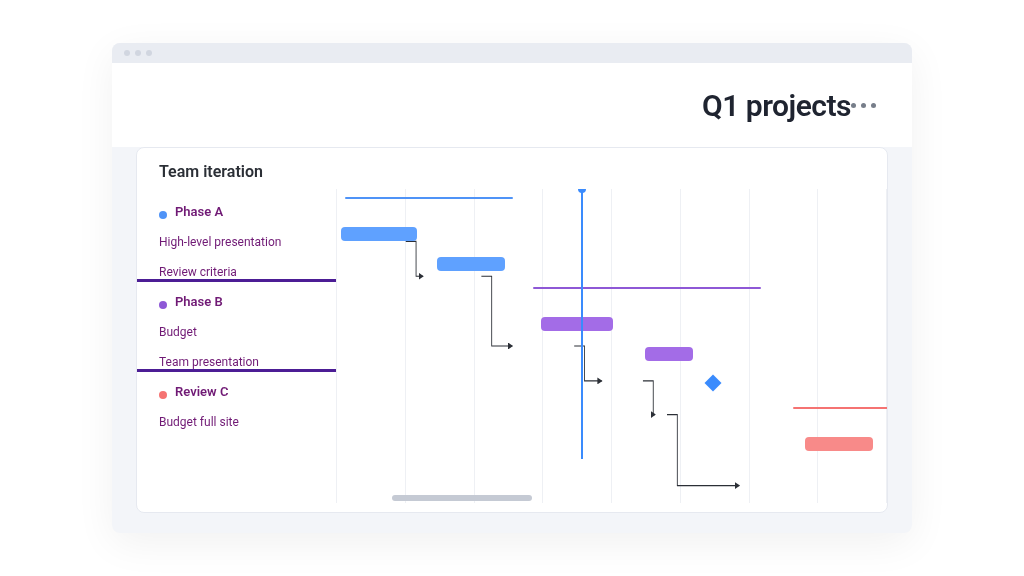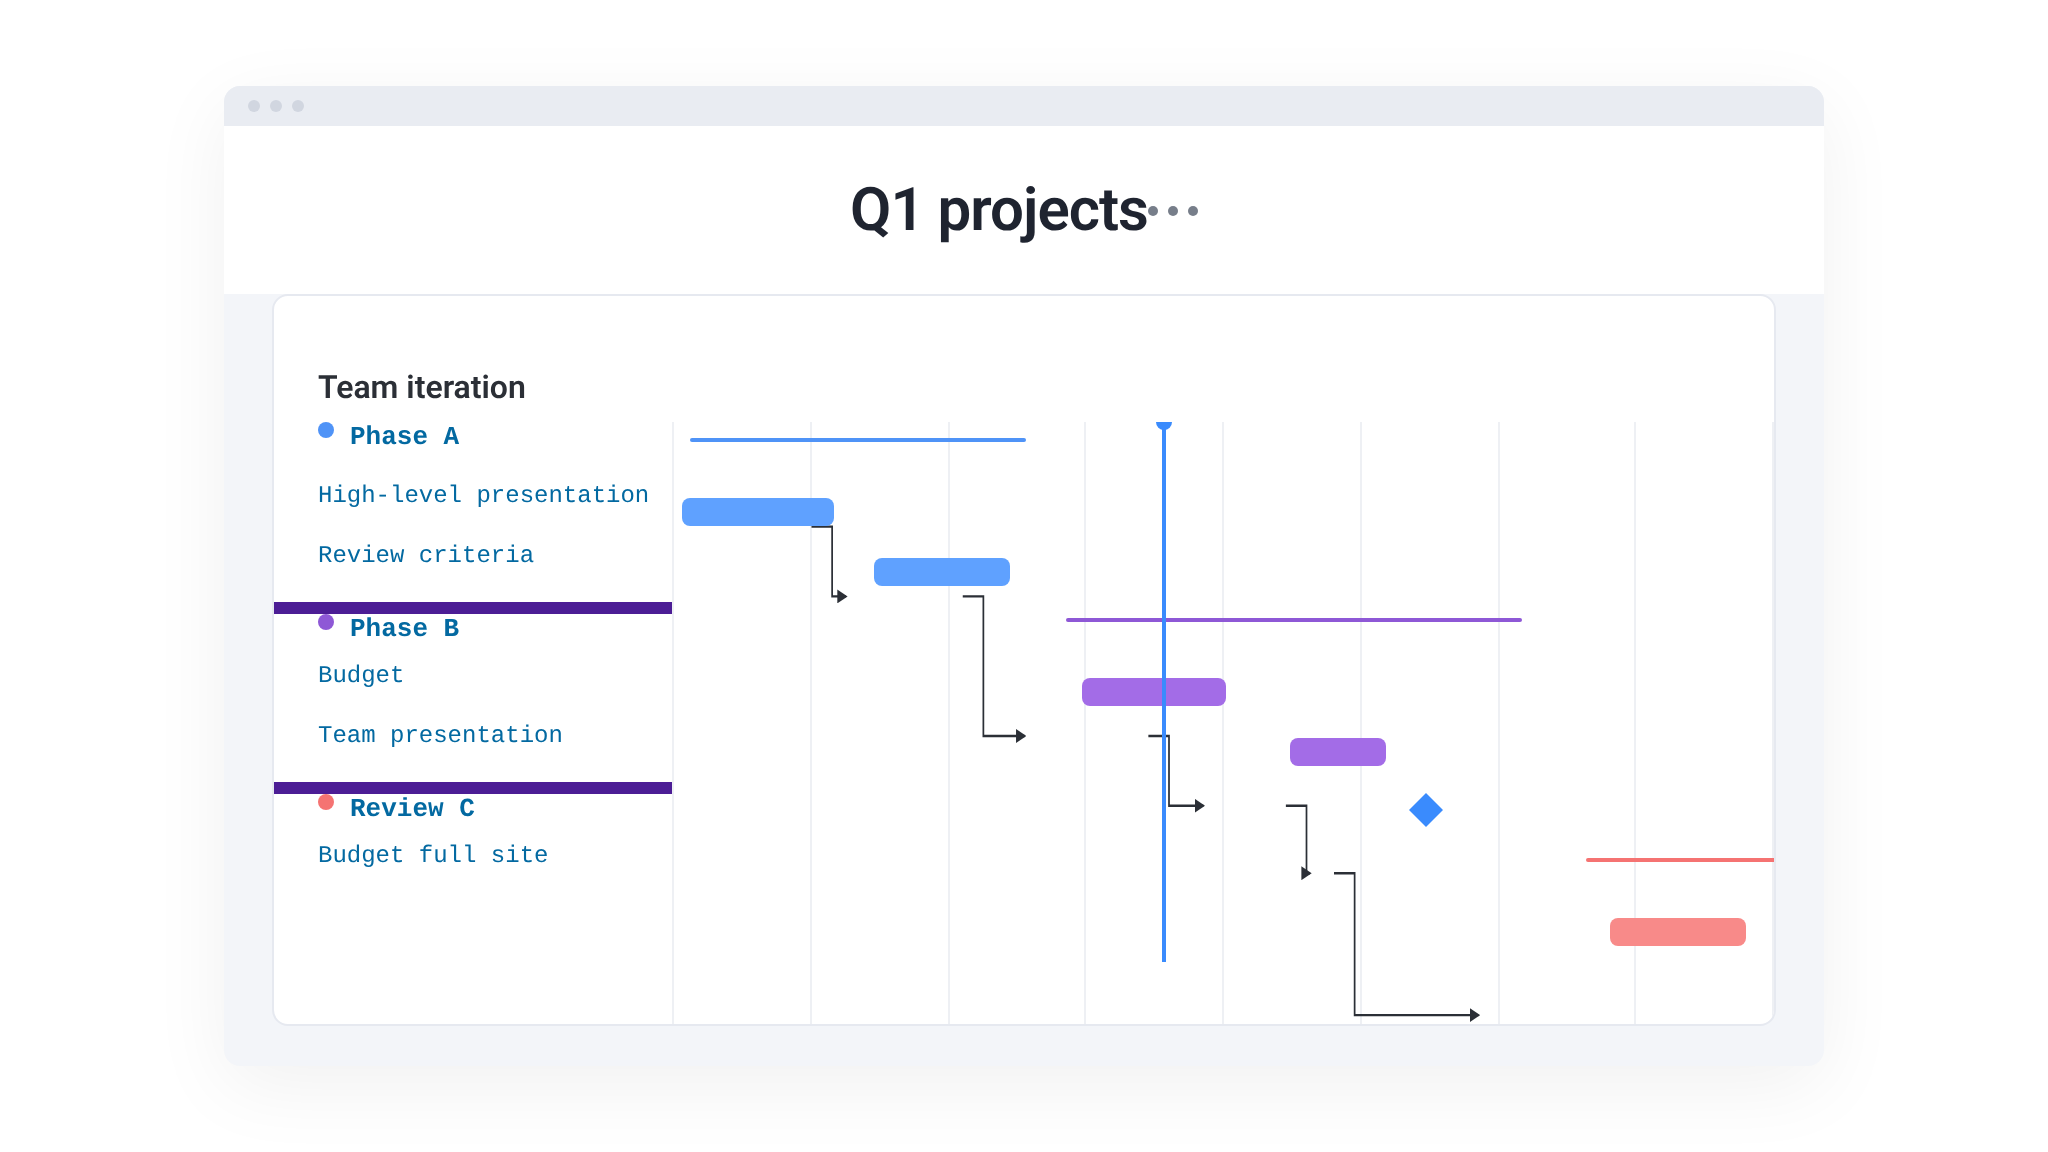--- a/index.html
+++ b/index.html
@@ -33,21 +33,21 @@
   }
   .chrome-dot {
     width: 6px; height: 6px; border-radius: 50%;
     background: #d1d6e0;
   }
   .header {
     background: #ffffff;
     height: 84px;
     display: flex;
     align-items: center;
-    justify-content: center;
+    justify-content: flex-end;
     padding: 0 36px;
   }
   .title {
     font-size: 30px;
     font-weight: 600;
     color: #1f2430;
     letter-spacing: -0.5px;
   }
   .more-dots {
     display: flex;
@@ -70,21 +70,20 @@
     padding: 14px 0 0 0;
     height: 100%;
     position: relative;
     overflow: hidden;
   }
   .card-title {
     font-size: 16px;
     font-weight: 600;
     color: #2b2f36;
     padding: 0 22px 8px 22px;
-    margin-top: 22px;
   }
   .gantt {
     position: relative;
     display: flex;
     height: calc(100% - 36px);
   }
   .task-col {
     width: 200px;
     flex-shrink: 0;
     border-right: 1px solid #eef0f4;
@@ -99,30 +98,29 @@
     inset: 0;
     display: flex;
   }
   .grid-line {
     border-right: 1px solid #eef0f4;
     height: 100%;
   }
   .row {
     height: 30px;
     display: flex;
-    align-items: flex-start;
+    align-items: flex-end;
     padding-left: 22px;
     font-size: 12px;
-    color: #0369a1;
-    font-family: Liberation Mono, monospace;
+    color: #701a75;
   }
   .row.phase {
     font-weight: 600;
     font-size: 13px;
-    border-top: 6px solid #4c1d95;
+    border-top: 3px solid #4c1d95;
     gap: 8px;
   }
   .row.phase:first-child { border-top: none; }
   .dot {
     width: 8px; height: 8px; border-radius: 50%;
     display: inline-block;
   }
   .bars {
     position: absolute;
     inset: 0;

